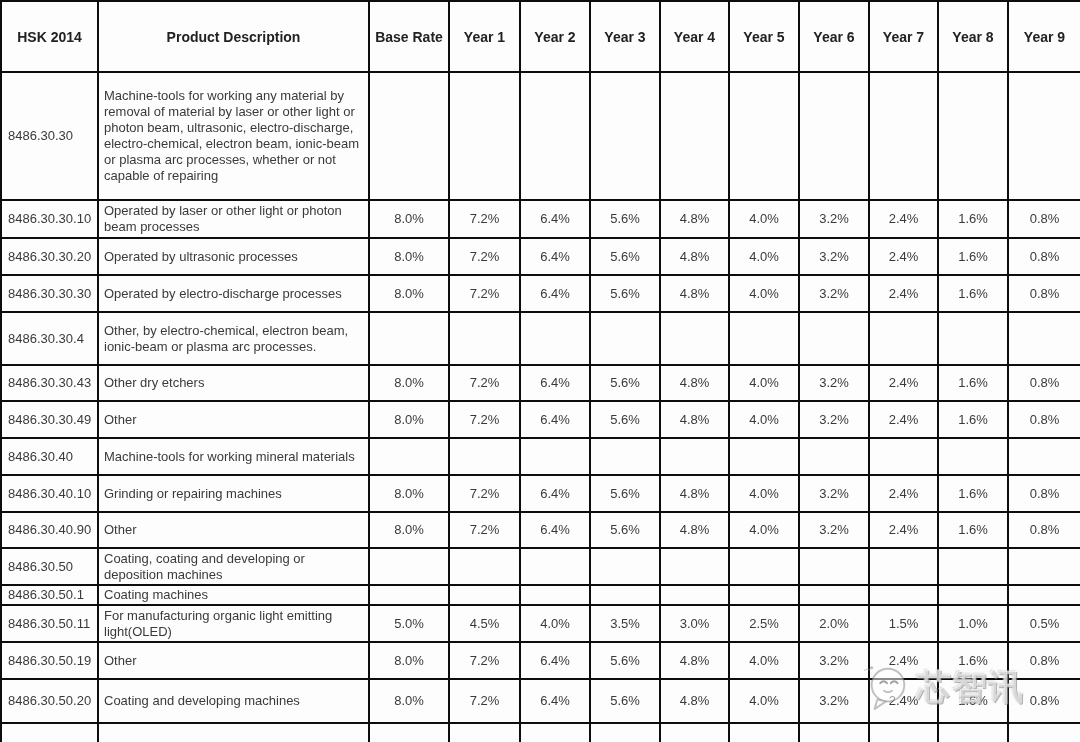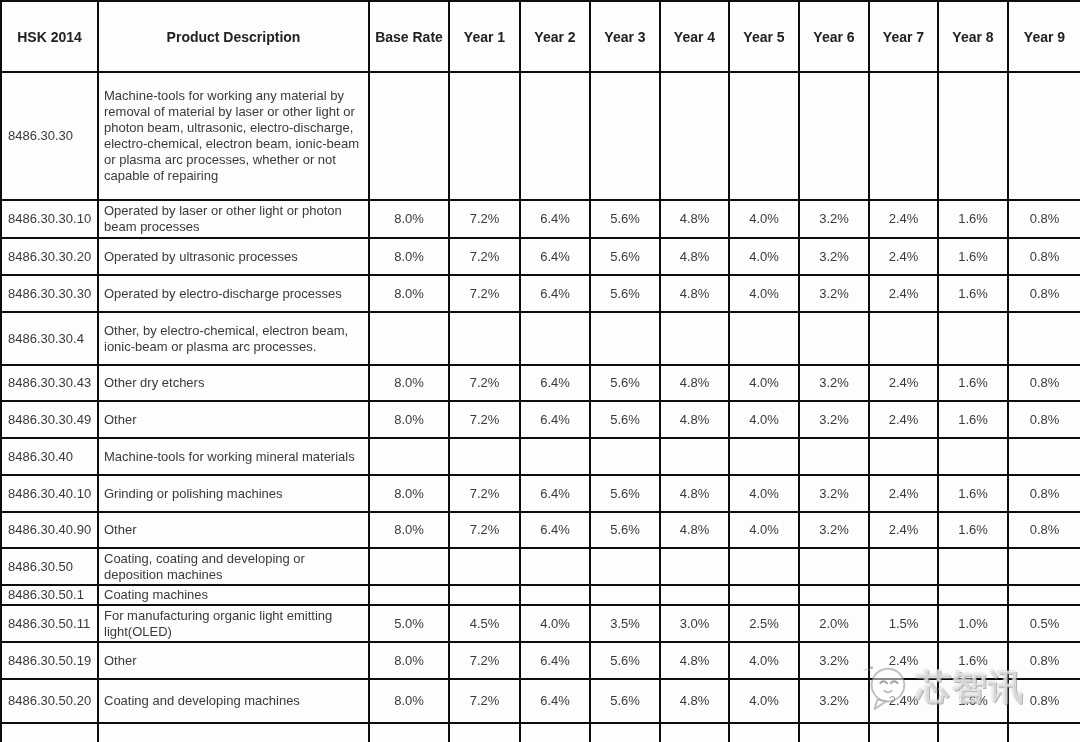--- a/index.html
+++ b/index.html
@@ -190,21 +190,21 @@
           <td class="rate"></td>
           <td class="rate"></td>
           <td class="rate"></td>
           <td class="rate"></td>
           <td class="rate"></td>
           <td class="rate"></td>
           <td class="rate"></td>
         </tr>
         <tr style="height: 37px;">
           <td class="code">8486.30.40.10</td>
-          <td class="desc">Grinding  or polishing machines</td>
+          <td class="desc">Grinding  or repairing machines</td>
           <td class="rate">8.0%</td>
           <td class="rate">7.2%</td>
           <td class="rate">6.4%</td>
           <td class="rate">5.6%</td>
           <td class="rate">4.8%</td>
           <td class="rate">4.0%</td>
           <td class="rate">3.2%</td>
           <td class="rate">2.4%</td>
           <td class="rate">1.6%</td>
           <td class="rate">0.8%</td>

